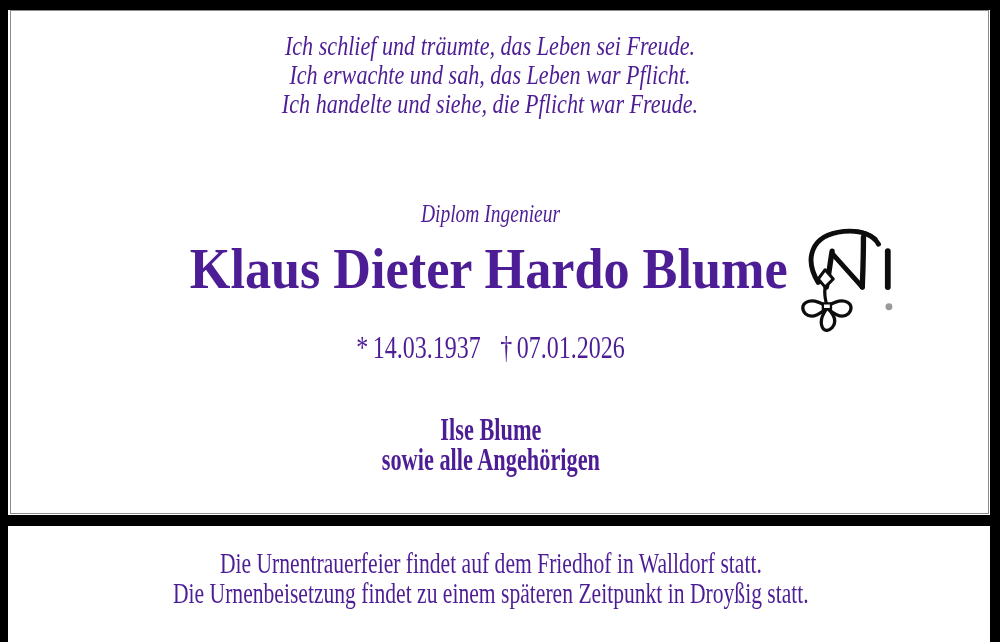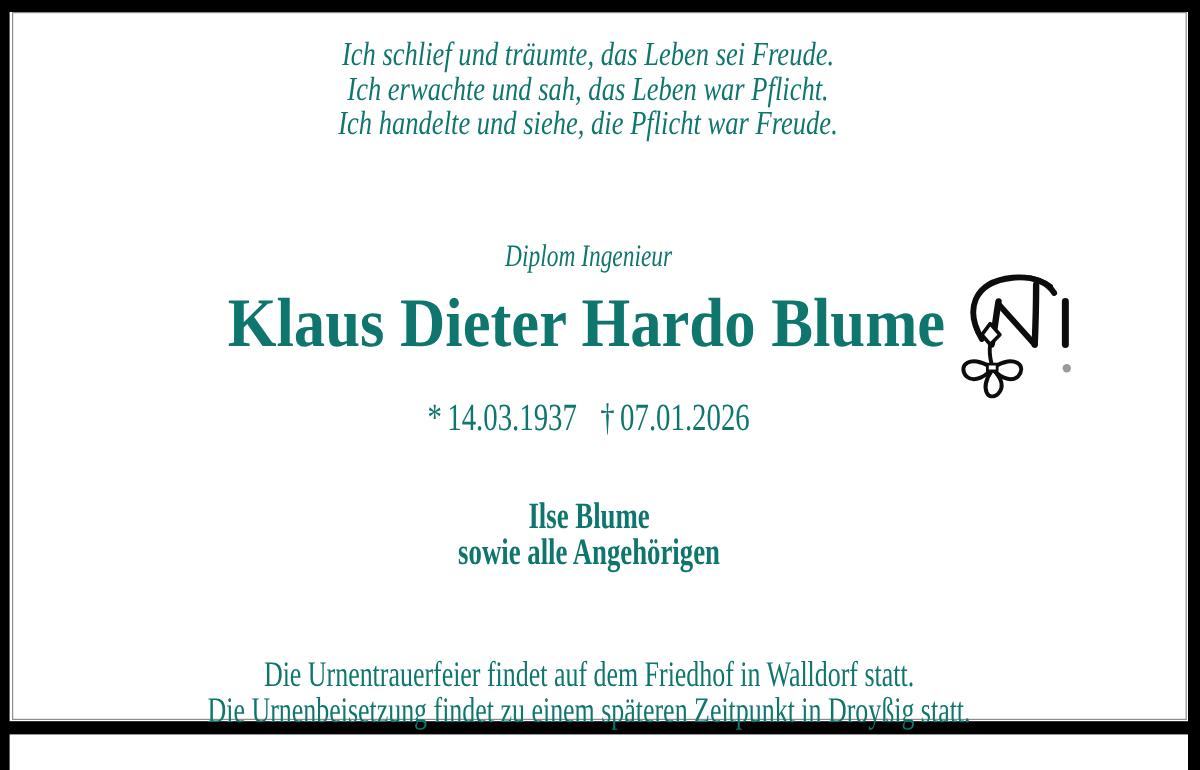--- a/index.html
+++ b/index.html
@@ -1,19 +1,19 @@
 <!DOCTYPE html>
 <html><head>
 <meta charset="utf-8">
 <style>
   * { margin:0; padding:0; box-sizing:border-box; }
   html,body { width:1000px; height:642px; background:#ffffff; overflow:hidden; }
   .page {
-    position:relative; width:1000px; height:612px; background:#ffffff;
-    font-family:"Liberation Serif","DejaVu Serif",serif; color:#0f766e;
+    position:relative; width:1000px; height:526px; background:#ffffff;
+    font-family:"Liberation Serif","DejaVu Serif",serif; color:#4c1d95;
   }
   
   .bar { position:absolute; background:#000000; }
   .bar-top    { left:0; top:0; width:1000px; height:10px; }
   .bar-left   { left:0; top:0; width:8px;  height:642px; }
   .bar-right  { right:0; top:0; width:10px; height:642px; }
   .bar-bottom { left:0; bottom:0; width:1000px; height:11px; }
   
   .card {
     position:absolute; left:10px; top:10px; right:11px; bottom:12px;

